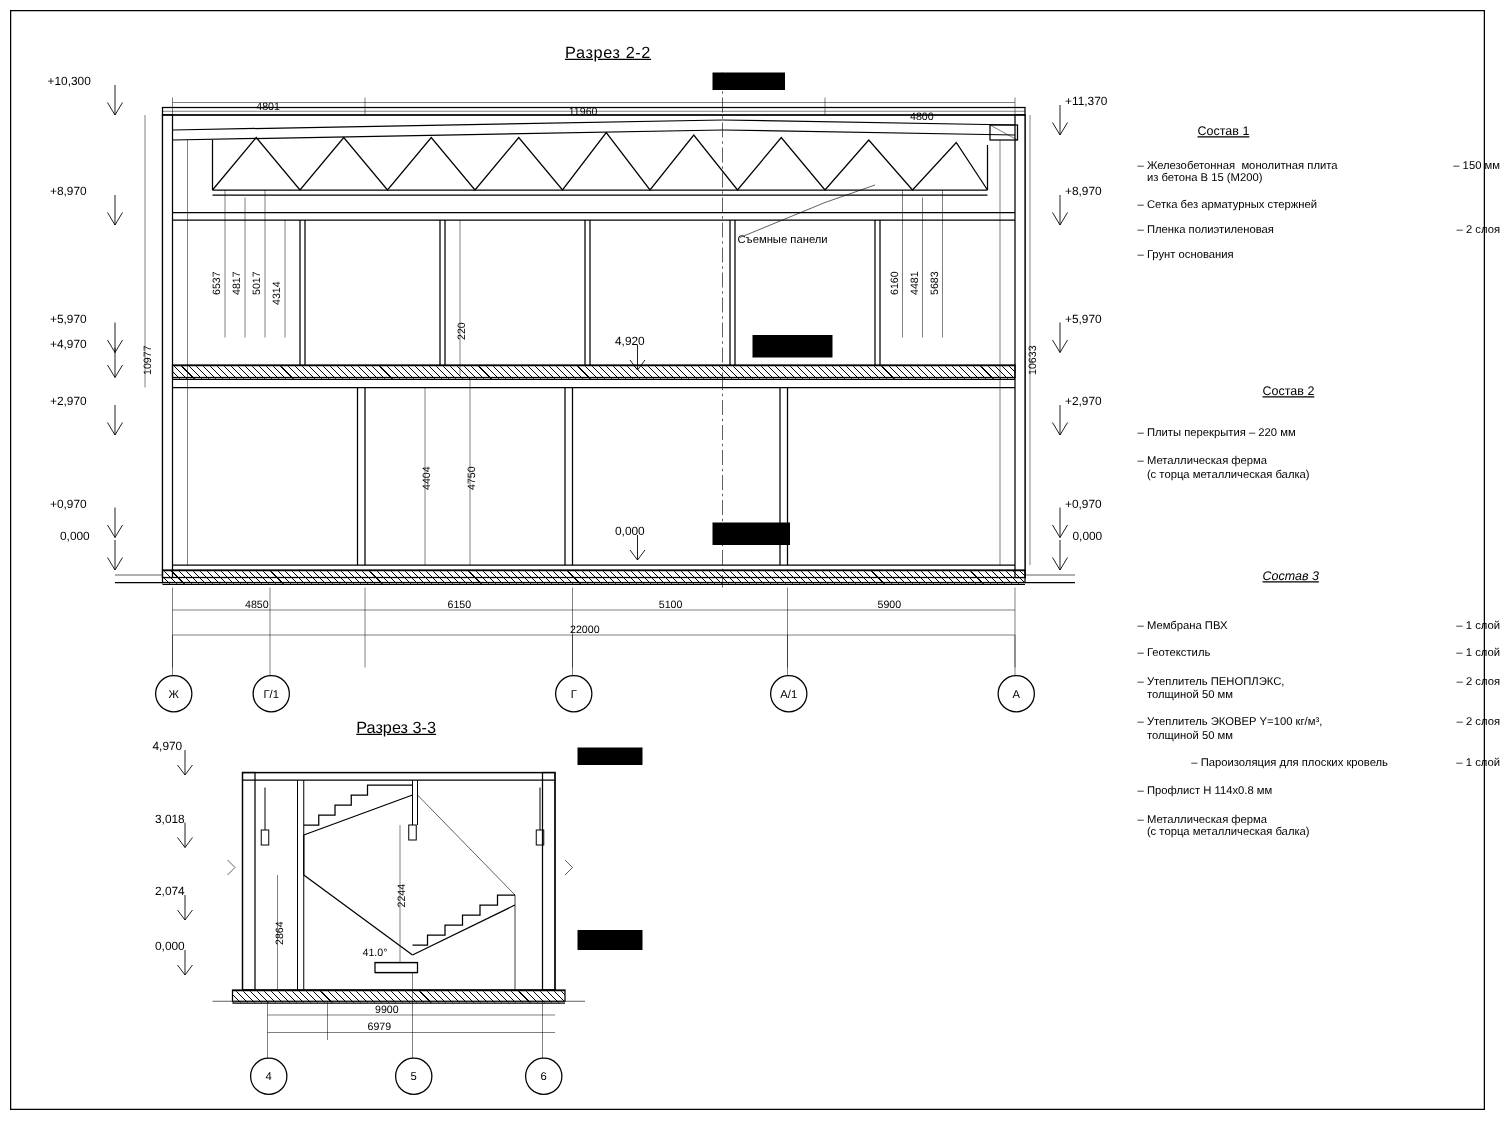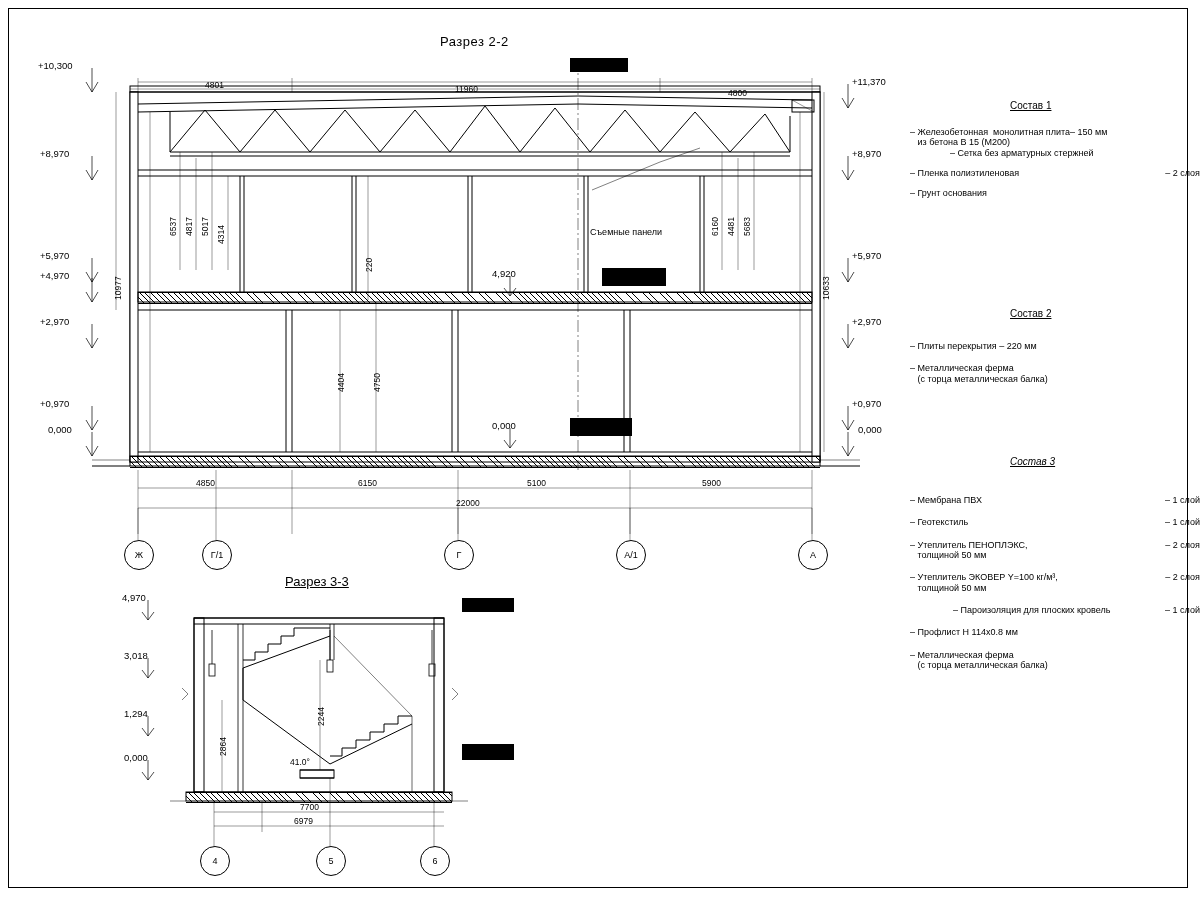--- a/index.html
+++ b/index.html
@@ -2,21 +2,21 @@
 <html><head>
 <meta charset="utf-8">
 <style>
   html,body{margin:0;padding:0;background:#ffffff;}
   body{width:1200px;height:900px;position:relative;overflow:hidden;
        font-family:"Liberation Sans",sans-serif;color:#000;}
   #sheet{position:absolute;left:0;top:0;width:1200px;height:900px;}
   .frame{position:absolute;left:8px;top:8px;width:1178px;height:878px;border:1px solid #000;}
   .abs{position:absolute;}
   .lbl{font-size:9px;white-space:nowrap;line-height:1.15;}
-  .title{font-size:13px;white-space:nowrap;letter-spacing:.5px;}
+  .title{font-size:13px;text-decoration:underline;white-space:nowrap;letter-spacing:.5px;margin-left:12px;}
   .sect-title{font-size:10px;text-decoration:underline;white-space:nowrap;}
   .lvl{font-size:9.5px;white-space:nowrap;}
   .dim{font-size:8.5px;white-space:nowrap;}
   .dimv{font-size:8.5px;white-space:nowrap;transform:rotate(-90deg);transform-origin:left top;}
   .redact{position:absolute;background:#000;}
   .circ{position:absolute;border:1px solid #000;border-radius:50%;
         display:flex;align-items:center;justify-content:center;font-size:9px;background:#fff;}
   svg{position:absolute;left:0;top:0;overflow:visible;}
   .hatch-band{position:absolute;background:
       repeating-linear-gradient(45deg,#000 0 0.6px,transparent 0.6px 4px);
@@ -201,21 +201,21 @@
   <div class="abs lvl" style="left:852px;top:76px;">+11,370</div>
   <div class="abs lvl" style="left:852px;top:148px;">+8,970</div>
   <div class="abs lvl" style="left:852px;top:250px;">+5,970</div>
   <div class="abs lvl" style="left:852px;top:316px;">+2,970</div>
   <div class="abs lvl" style="left:852px;top:398px;">+0,970</div>
   <div class="abs lvl" style="left:858px;top:424px;">0,000</div>
 
   <div class="abs lvl" style="left:492px;top:268px;">4,920</div>
   <div class="abs lvl" style="left:492px;top:420px;">0,000</div>
 
-  <div class="abs lbl" style="left:590px;top:186px;margin-top:41px;">Съемные панели</div>
+  <div class="abs lbl" style="left:590px;top:186px;">Съемные панели</div>
 
   <div class="abs dim" style="left:205px;top:80px;">4801</div>
   <div class="abs dim" style="left:455px;top:84px;">11960</div>
   <div class="abs dim" style="left:728px;top:88px;">4800</div>
 
   <div class="abs dim" style="left:196px;top:478px;">4850</div>
   <div class="abs dim" style="left:358px;top:478px;">6150</div>
   <div class="abs dim" style="left:527px;top:478px;">5100</div>
   <div class="abs dim" style="left:702px;top:478px;">5900</div>
   <div class="abs dim" style="left:456px;top:498px;">22000</div>
@@ -320,50 +320,50 @@
 
       <polyline points="182,700 188,694 182,688" stroke-width="0.5"></polyline>
       <polyline points="452,700 458,694 452,688" stroke-width="0.5"></polyline>
     </g>
   </svg>
 
   <div class="hatch-band" style="left:186px;top:792px;width:266px;height:9px;"></div>
 
   <div class="abs lvl" style="left:122px;top:592px;">4,970</div>
   <div class="abs lvl" style="left:124px;top:650px;">3,018</div>
-  <div class="abs lvl" style="left:124px;top:708px;">1,294</div>
+  <div class="abs lvl" style="left:124px;top:708px;">2,074</div>
   <div class="abs lvl" style="left:124px;top:752px;">0,000</div>
 
   <div class="abs dimv" style="left:218px;top:756px;">2864</div>
   <div class="abs dimv" style="left:316px;top:726px;">2244</div>
   <div class="abs dim" style="left:290px;top:757px;">41.0°</div>
 
-  <div class="abs dim" style="left:300px;top:802px;">7700</div>
+  <div class="abs dim" style="left:300px;top:802px;">9900</div>
   <div class="abs dim" style="left:294px;top:816px;">6979</div>
 
   <div class="circ" style="left:200px;top:846px;width:28px;height:28px;">
       <span>4</span>
     </div>
   <div class="circ" style="left:316px;top:846px;width:28px;height:28px;">
       <span>5</span>
     </div>
   <div class="circ" style="left:420px;top:846px;width:28px;height:28px;">
       <span>6</span>
     </div>
 
   <div class="abs" style="left:910px;top:100px;width:290px;">
-    <div class="sect-title" style="margin-left:100px;">Состав 1</div>
+    <div class="sect-title" style="margin-left:48px;">Состав 1</div>
     <div style="margin-top:16px;">
-      <div style="display:flex;justify-content:flex-start;">
+      <div style="display:flex;justify-content:space-between;margin-bottom:10px;">
         <div class="lbl" style="white-space:pre;">– Железобетонная  монолитная плита
    из бетона В 15 (М200)</div>
         <div class="lbl">– 150 мм</div>
       </div>
       <div style="display:flex;justify-content:space-between;margin-bottom:10px;">
-        <div class="lbl" style="white-space:pre;margin-left:40px;">– Сетка без арматурных стержней</div>
+        <div class="lbl" style="white-space:pre;">– Сетка без арматурных стержней</div>
         <div class="lbl"></div>
       </div>
       <div style="display:flex;justify-content:space-between;margin-bottom:10px;">
         <div class="lbl" style="white-space:pre;">– Пленка полиэтиленовая</div>
         <div class="lbl">– 2 слоя</div>
       </div>
       <div style="display:flex;justify-content:space-between;margin-bottom:10px;">
         <div class="lbl" style="white-space:pre;">– Грунт основания</div>
         <div class="lbl"></div>
       </div>

